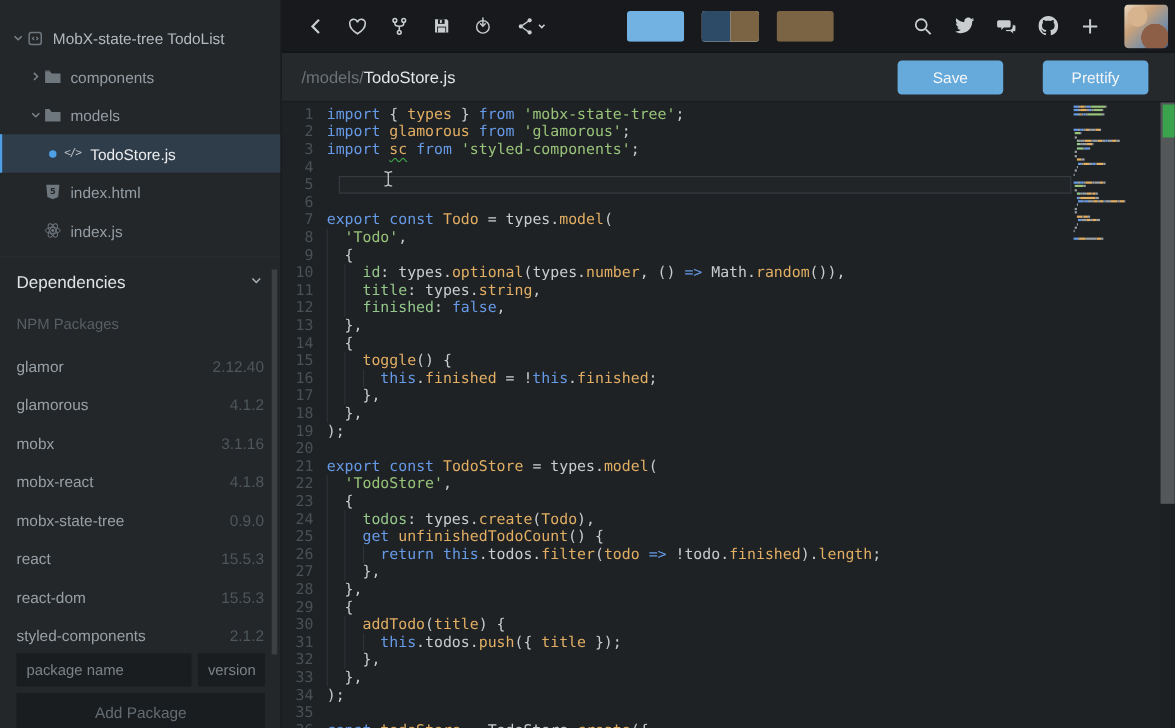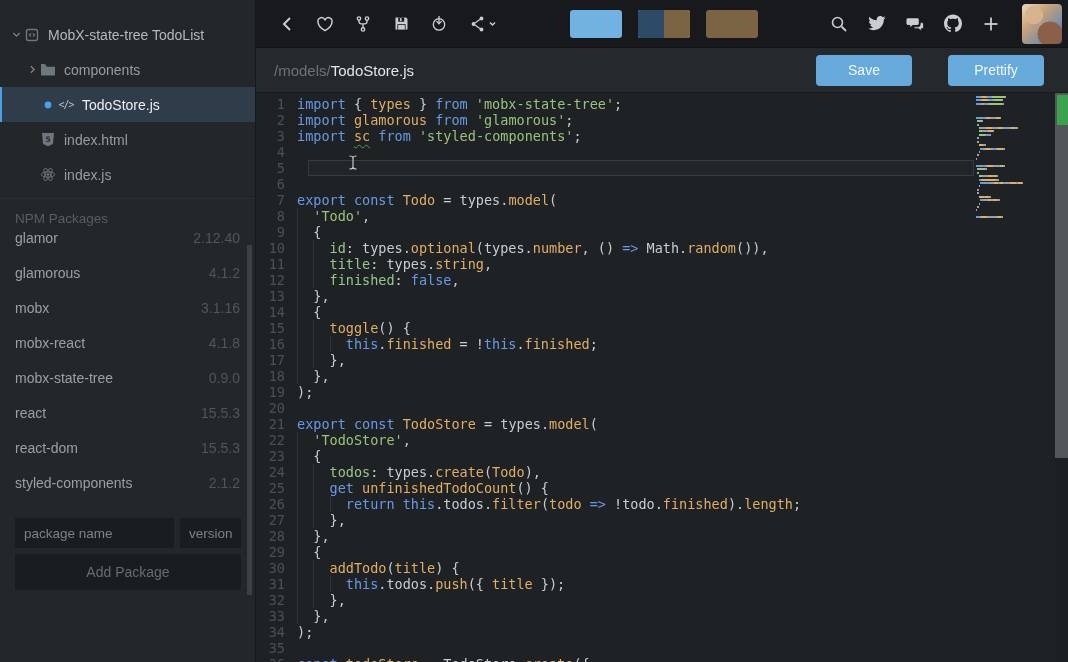--- a/index.html
+++ b/index.html
@@ -18,21 +18,21 @@
   .trow.lvl1 { padding-left:24px; }
   .trow.lvl1.nochev { padding-left:40px; }
   .trow.lvl2 { padding-left:40px; }
   .trow.selected { background:#2f3c49; color:#eceef0; }
   .trow.selected::before { content:""; position:absolute; left:0; top:0; bottom:0; width:2px; background:#4d9fe6; }
   .codeicon { color:#b9c0c6; font-family:"DejaVu Sans Mono",monospace; font-size:10px; letter-spacing:-1px; }
   .deps { margin-top:6px; border-top:1px solid #2c3034; }
   .deps-header { display:flex; align-items:center; justify-content:space-between;
     padding:14px 15px 8px 15px; color:#e0e4e6; font-size:15.5px; }
   .deps-sub { padding:12px 15px 4px 15px; color:#575e64; font-size:13.5px; }
-  .deprow { display:flex; align-items:flex-start; justify-content:space-between;
+  .deprow { display:flex; align-items:flex-end; justify-content:space-between;
     height:35px; padding:0 15px; font-size:14px; }
   .deprow .dname { color:#98a0a6; }
   .deprow .dver { color:#4f565c; }
   .dep-inputs { display:flex; gap:6px; padding:8px 15px 0 15px; }
   .dep-inputs input { background:#1a1d1f; border:none; outline:none; height:30px;
     color:#9aa1a7; font-size:13.5px; padding:0 9px; font-family:"Liberation Sans",sans-serif; }
   .dep-inputs input::placeholder { color:#7b8288; }
   .inp-name { width:159px; }
   .inp-ver { width:61px;text-align:center; }
   .add-pkg { display:block; margin:6px 15px 0 15px; width:226px; height:36px; background:#1a1d1f;
@@ -121,20 +121,34 @@
             </svg>
           </span>
           <span class="ficon">
             <svg width="16" height="14" viewBox="0 0 16 14">
               <path d="M1 2 h4.5 l1.5 1.8 H15 V12.5 H1 Z" fill="#6f777e"></path>
               <path d="M1 2 V1 h4 l.8 1Z" fill="#6f777e"></path>
             </svg>
           </span>
           <span>components</span>
         </div>
+        <div class="trow lvl1">
+          <span class="chev">
+            <svg width="13" height="13" viewBox="0 0 16 16">
+              <polyline points="4,6 8,10 12,6" fill="none" stroke="#7c848a" stroke-width="1.7"></polyline>
+            </svg>
+          </span>
+          <span class="ficon">
+            <svg width="16" height="14" viewBox="0 0 16 14">
+              <path d="M1 2 h4.5 l1.5 1.8 H15 V12.5 H1 Z" fill="#6f777e"></path>
+              <path d="M1 2 V1 h4 l.8 1Z" fill="#6f777e"></path>
+            </svg>
+          </span>
+          <span>models</span>
+        </div>
         <div class="trow lvl2 selected">
           <span class="ficon" style="margin-right:2px">
             <svg width="16" height="16" viewBox="0 0 16 16">
               <circle cx="8" cy="8" r="3.4" fill="#4d9fe6"></circle>
             </svg>
           </span>
           <span class="ficon">
             <span class="codeicon">&lt;/&gt;</span>
           </span>
           <span>TodoStore.js</span>
@@ -157,20 +171,28 @@
                 <ellipse cx="9" cy="9" rx="7.6" ry="3" transform="rotate(120 9 9)"></ellipse>
               </g>
               <circle cx="9" cy="9" r="1.5" fill="#6f777e"></circle>
             </svg>
           </span>
           <span>index.js</span>
         </div>
       </div>
 
     <div class="deps">
+      <div class="deps-header">
+        <span>Dependencies</span>
+        <span>
+          <svg width="14" height="14" viewBox="0 0 16 16">
+              <polyline points="4,6 8,10 12,6" fill="none" stroke="#aab1b7" stroke-width="1.6"></polyline>
+            </svg>
+        </span>
+      </div>
       <div class="deps-sub">NPM Packages</div>
       <div id="dep-list">
           <div class="deprow">
             <span class="dname">glamor</span>
             <span class="dver">2.12.40</span>
           </div>
           <div class="deprow">
             <span class="dname">glamorous</span>
             <span class="dver">4.1.2</span>
           </div>

